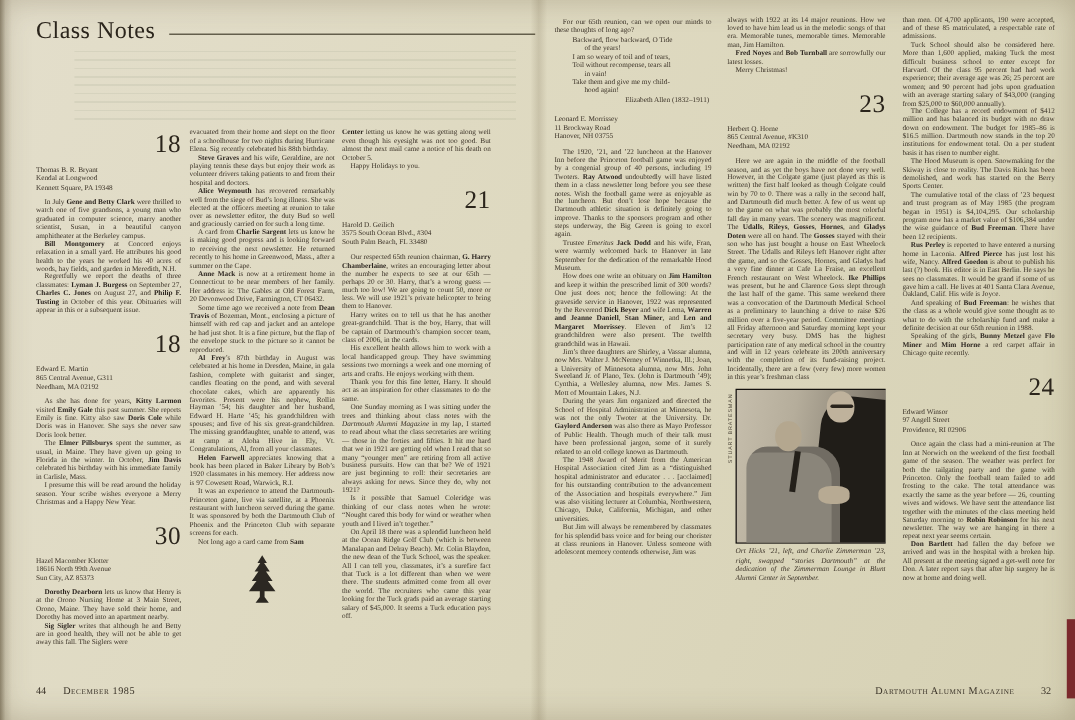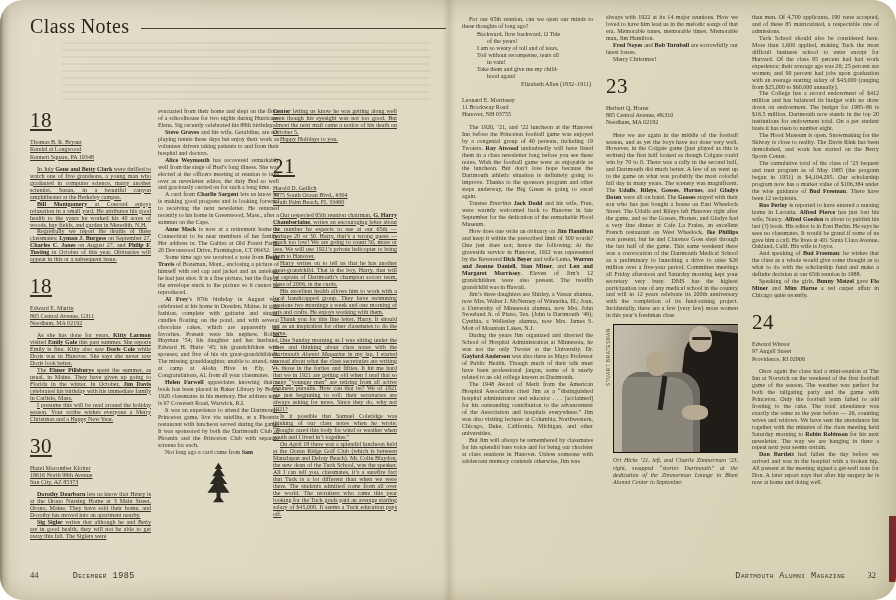--- a/index.html
+++ b/index.html
@@ -2,47 +2,46 @@
 <html style="--paper: #ded9c0; --ink: #3b3227; --heading: #2b251c; --rule: #45402f; --spine: #7b292c;"><head>
 <meta charset="utf-8">
 <style>
   html,body{margin:0;padding:0;}
   .spread{
     position:relative;width:896px;height:600px;overflow:hidden;
     background:linear-gradient(115deg,#e3decb 0%,#ded9c0 45%,#d6d1b4 100%);
     box-shadow:inset 0 0 26px rgba(98,84,52,.30);
     font-family:"Liberation Serif","DejaVu Serif",serif;
     color:var(--ink,#3b3227);
-    border-radius:23px;
   }
   .page{position:absolute;top:0;height:600px;}
   .page.left{left:0;width:448px;}
   .page.right{left:448px;width:448px;}
   .page-edge-left{position:absolute;left:0;top:0;width:10px;height:600px;
     background:linear-gradient(to right,rgba(71,58,34,.5),rgba(71,58,34,.12) 45%,transparent);}
   .gutter{position:absolute;left:442px;top:0;width:14px;height:600px;
     background:linear-gradient(to right,rgba(90,75,45,0),rgba(90,75,45,.16),rgba(90,75,45,0));}
   .spine-mark{position:absolute;right:0;top:516px;width:7px;height:66px;background:var(--spine,#7b292c);}
   .ghost{position:absolute;left:62px;top:40px;width:368px;height:62px;opacity:.09;filter:blur(.6px);
     background:repeating-linear-gradient(to bottom,transparent 0 2.4px,#6a7a5e 2.4px 3.6px,transparent 3.6px 7px);}
 
   .header{position:absolute;left:30px;top:15px;right:2px;display:flex;align-items:center;}
   .mag-title{font-size:20px;letter-spacing:.4px;color:var(--heading,#2b251c);font-weight:400;}
   .header-rule{flex:1;height:0;border-top:1.4px solid var(--rule,#45402f);margin-left:12px;margin-top:3px;}
 
   .col{position:absolute;overflow:hidden;font-size:6.05px;line-height:6.95px;text-align:justify;}
-  [data-col="left-1"]{left:30px;top:108px;width:121px;height:462px;text-decoration:underline;}
+  [data-col="left-1"]{left:30px;top:108px;width:121px;height:462px;}
   [data-col="left-2"]{left:158px;top:108px;width:121px;height:490px;}
-  [data-col="left-3"]{left:273px;top:108px;width:124px;height:466px;text-decoration:underline;}
+  [data-col="left-3"]{left:285px;top:108px;width:124px;height:466px;}
   [data-col="right-1"]{left:14px;top:16px;width:131px;height:560px;}
   [data-col="right-2"]{left:158px;top:14px;width:132px;height:576px;}
   [data-col="right-3"]{left:304px;top:14px;width:127px;height:548px;}
 
   .class-heading{font-size:21px;line-height:1;margin:13px 0 8px;letter-spacing:.5px;
-    color:var(--heading,#2b251c);text-align:left;}
+    color:var(--heading,#2b251c);text-align:right;}
   .col > .class-heading:first-child{margin-top:2px;}
   .addr{margin:0 0 5px;text-align:left;}
   .addr-line{line-height:7.3px;}
   .para{margin:0;text-indent:7px;}
   .para.cont{text-indent:0;}
   b{font-weight:bold;color:#2d2620;}
 
   .poem{margin:1px 0 9px;text-align:left;}
   .pline{padding-left:15px;line-height:7px;}
   .pline.wrap{padding-left:25px;}
@@ -63,23 +62,23 @@
   .ph-glasses{position:absolute;right:27px;top:12px;width:19px;height:3px;background:#2a241c;border-radius:2px;}
   .ph-man-left{position:absolute;left:8px;bottom:-4px;width:78px;height:84px;background:#8a857a;
     border-radius:18px 22px 0 0;box-shadow:inset -7px 5px 0 rgba(40,36,30,.25);}
   .ph-head-left{position:absolute;left:32px;bottom:76px;width:22px;height:25px;background:#b4a78f;border-radius:48%;}
   .ph-tie{position:absolute;left:46px;bottom:42px;width:5px;height:34px;background:#24201a;transform:rotate(8deg);}
   .ph-hands{position:absolute;right:30px;bottom:32px;width:26px;height:15px;background:#b7aa93;border-radius:40%;}
 
   .caption{margin:4px 0 0 7px;font-style:italic;line-height:7.2px;}
 
   .footer{position:absolute;top:570px;font-size:8.5px;color:#3a3328;}
-  .footer .sc{font-variant:small-caps;letter-spacing:.5px;font-family:Liberation Mono, monospace;}
+  .footer .sc{font-variant:small-caps;letter-spacing:.5px;}
   .footer-left{left:30px;}
-  .footer-left .pagenum{margin-right:32px;text-align:center;}
+  .footer-left .pagenum{margin-right:12px;text-align:center;}
   .footer-right{right:20px;}
   .footer-right .pagenum{margin-left:20px;}
 </style>
 </head>
 <body>
 
 <div class="spread">
   <div class="ghost"></div>
 
   <div class="page left">

